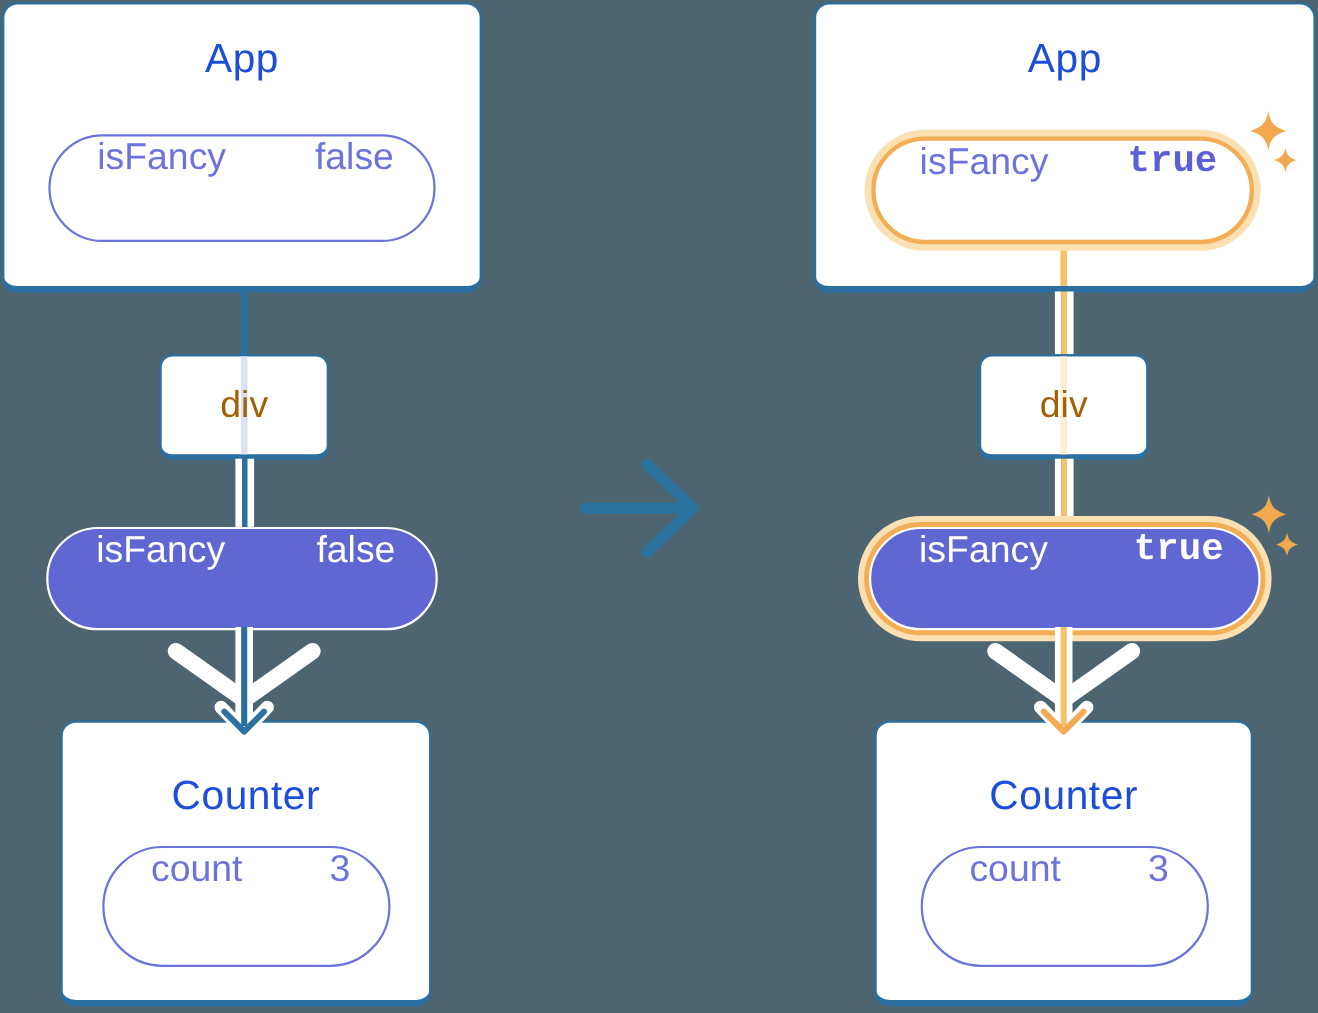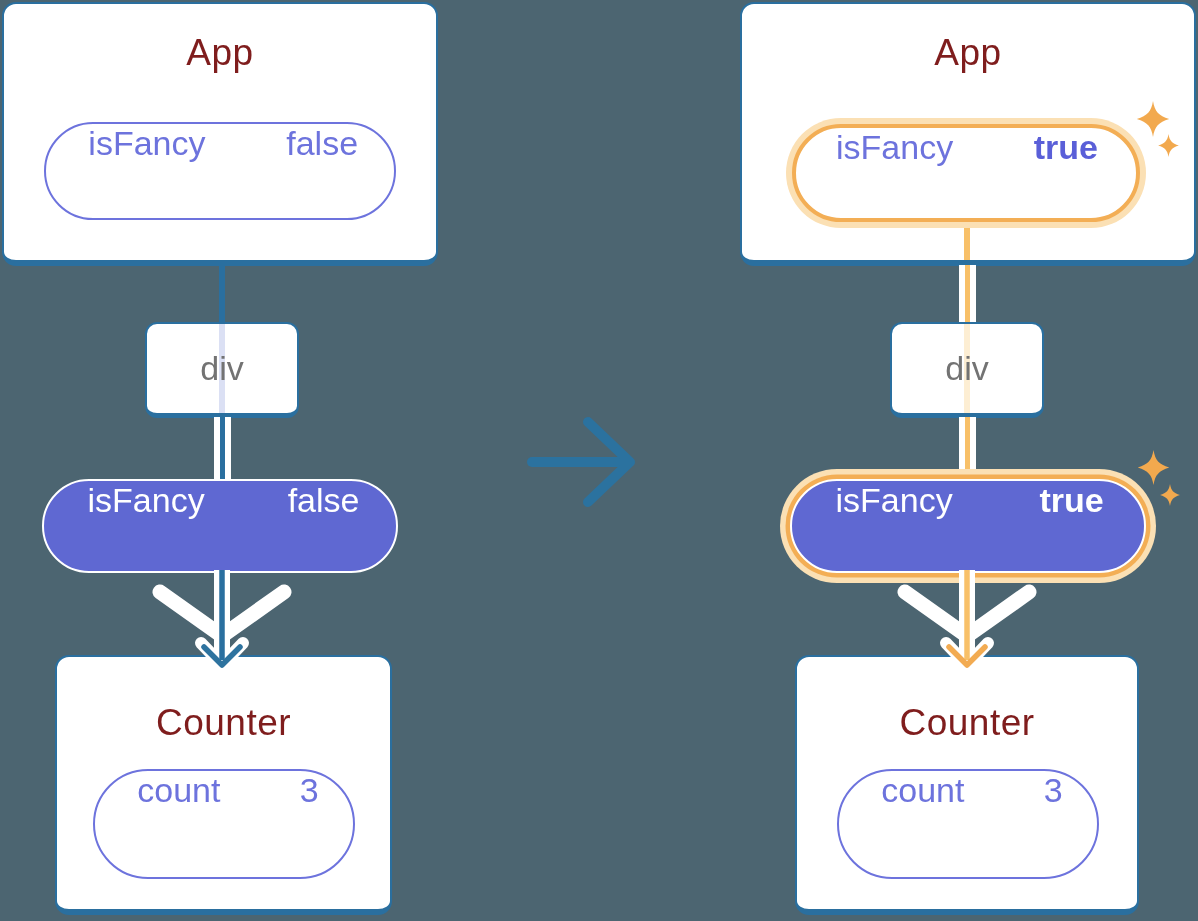--- a/index.html
+++ b/index.html
@@ -1,49 +1,49 @@
 <!DOCTYPE html>
 <html><head>
 <meta charset="utf-8">
 <style>
   html,body{margin:0;padding:0;background:#4C6571;}
   .stage{position:relative;width:1198px;height:921px;background:#4C6571;overflow:hidden;
          font-family:"Liberation Sans",sans-serif;}
   .card{position:absolute;background:#fff;border:2.5px solid #2A6F9F;border-bottom-width:6px;
         border-radius:14px;box-sizing:border-box;}
-  .card-title{position:absolute;left:0;right:0;text-align:center;color:#7f1d1d;
+  .card-title{position:absolute;left:0;right:0;text-align:center;color:#1d4ed8;
               font-size:37px;font-weight:500;letter-spacing:.5px;}
   .pill{position:absolute;display:flex;align-items:flex-start;box-sizing:border-box;
         border-radius:999px;font-size:34px;}
   .pill-cell{display:flex;align-items:center;justify-content:center;flex:0 0 auto;}
   .pill-outline{border:2.5px solid #6D73DD;color:#6D73DD;background:#fff;}
   .pill-outline .divider{width:2.5px;background:#6D73DD;}
   .pill-filled{background:#5F68D2;border:2.5px solid #fff;color:#fff;}
   .pill-filled .divider{width:3px;background:#fff;}
   .pill-hl-outline{border:4.5px solid #F3AE55;box-shadow:0 0 0 6px #FBE0B4;color:#6D73DD;background:#fff;}
   .pill-hl-outline .divider{width:2.5px;background:#F8C068;}
   .pill-hl-filled{background:#5F68D2;border:2.5px solid #fff;color:#fff;
                   box-shadow:0 0 0 4.5px #F3AE55,0 0 0 10px #FBE0B4;}
   .pill-hl-filled .divider{width:3px;background:#fff;}
   .cell-name{width:58%;}
   .cell-val{flex:1 1 auto;}
   .cell-name-wide{width:65%;}
-  .bold{font-weight:bold;}
+  .bold{font-weight:bold;font-family:Liberation Mono, monospace;}
   .vline{position:absolute;}
   .triple{position:absolute;display:flex;}
   .stripe{width:5.5px;height:100%;}
   .s-white{background:#fff;}
   .s-blue{background:#2A6F9F;}
   .s-orange{background:#F8C068;}
   .divnode{position:absolute;background:#fff;border:2.5px solid #2A6F9F;border-bottom-width:5px;
            border-radius:12px;box-sizing:border-box;display:flex;align-items:center;justify-content:center;}
   .divnode .trace{position:absolute;top:0;bottom:0;left:calc(50% - 3px);width:6px;}
   .trace-lavender{background:#DBE0F4;}
   .trace-cream{background:#FDEED3;}
-  .divnode .divlabel{position:relative;z-index:1;color:#737373;font-size:34px;font-weight:500;}
+  .divnode .divlabel{position:relative;z-index:1;color:#a16207;font-size:34px;font-weight:500;}
   .arrow-svg{position:absolute;z-index:3;}
   .sparkle{position:absolute;z-index:4;}
   .counter{z-index:1;}
 </style>
 </head>
 <body>
 
 <div class="stage">
 
   <div class="card" style="left:2px;top:2px;width:436px;height:264px;">

